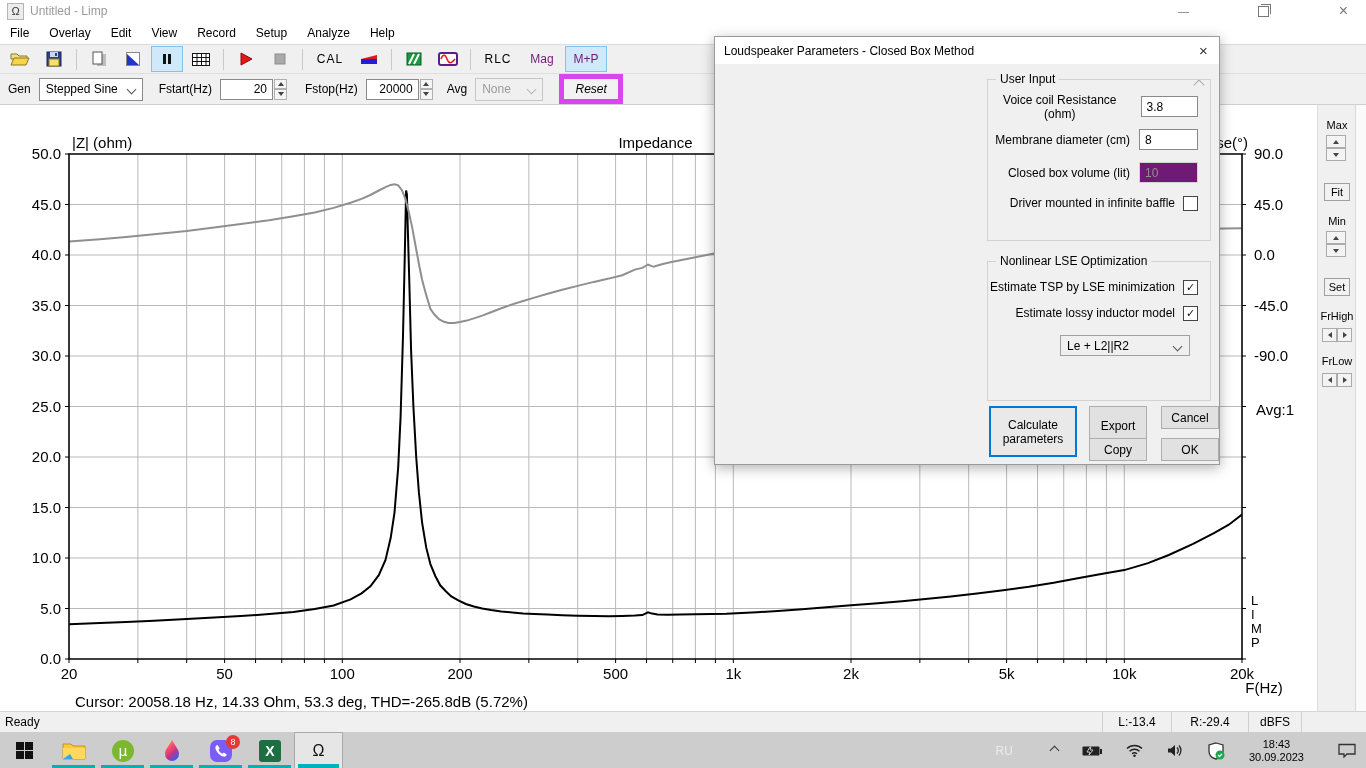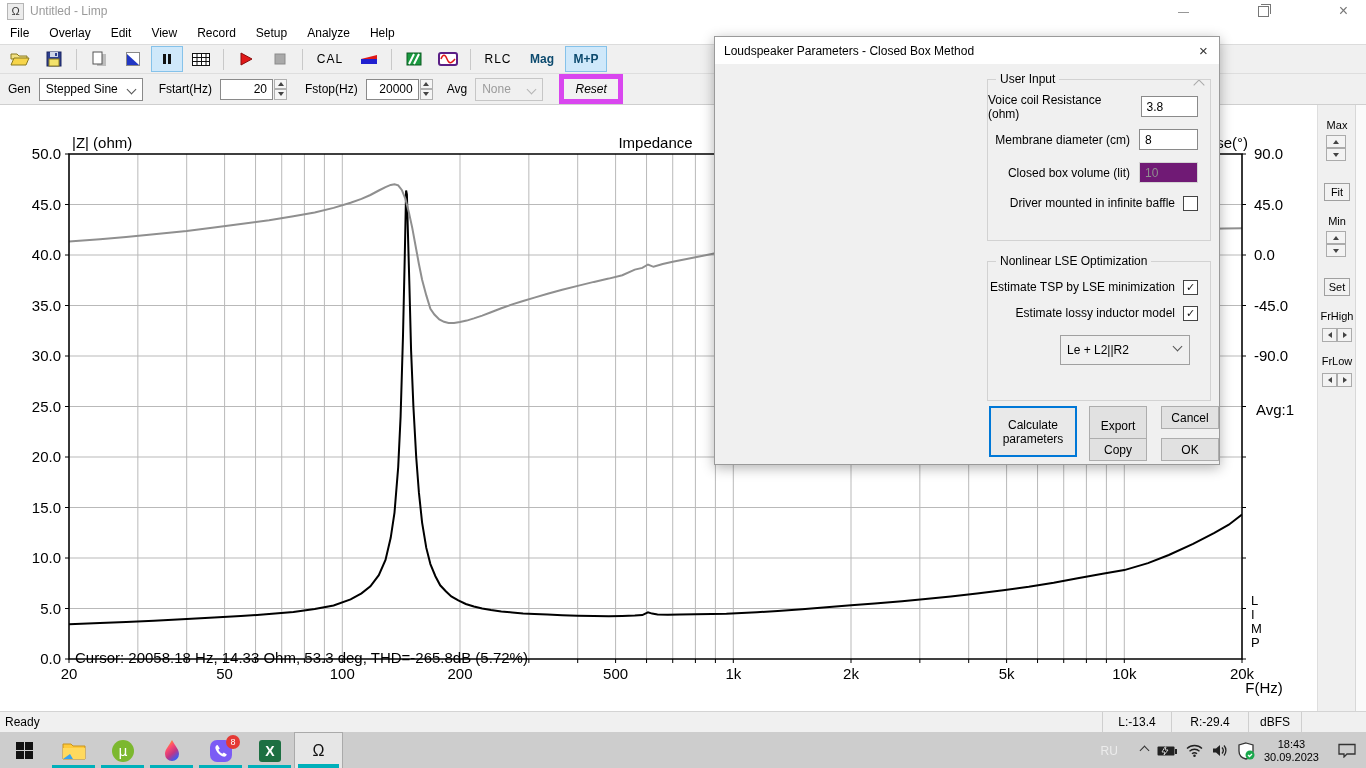--- a/index.html
+++ b/index.html
@@ -15,21 +15,21 @@
   .restore-box{width:9px;height:9px;border:1px solid #777;position:relative;background:#fff;}
   .restore-box:before{content:"";position:absolute;left:2px;top:-3px;width:9px;height:9px;border:1px solid #777;border-bottom:none;border-left:none;}
   
   .menubar{height:22px;background:#fff;display:flex;align-items:center;font-size:12px;}
   .menuitem{padding:0 10px;height:100%;display:flex;align-items:center;}
   
   .tb1{height:28px;background:#f0f0f0;border-top:1px solid #dcdcdc;display:flex;align-items:center;padding-left:3px;}
   .tbtn{min-width:30px;height:24px;display:flex;align-items:center;justify-content:center;border:1px solid transparent;margin:0 1px;}
   .tbtn.sel{background:#cfe8fa;border:1px solid #85c2ea;}
   .tbtn.txt{font-size:12px;padding:0 5px;letter-spacing:1px;}
-  .tbtn.teal{color:#0c4a6e;font-weight:bold;letter-spacing:0;}
+  .tbtn.teal{color:#701a75;font-weight:normal;letter-spacing:0;}
   .tsep{width:1px;height:21px;background:#c9c9c9;margin:0 5px;}
   .tb2{height:30px;background:#f0f0f0;border-top:1px solid #dedede;display:flex;align-items:center;font-size:12px;}
   .lbl{margin:0 8px;}
   .combo{height:21px;background:#fff;border:1px solid #8a8a8a;display:flex;align-items:center;
          padding-left:6px;position:relative;}
   .combo .chev{position:absolute;right:7px;top:7px;}
   .combo.disabled{background:#f0f0f0;border-color:#c6c6c6;color:#9b9b9b;}
   .chev{width:6px;height:6px;border-left:1.5px solid #555;border-top:1.5px solid #555;display:inline-block;}
   .chev.down{transform:rotate(225deg);}
   .chev.up{transform:rotate(45deg);}
@@ -41,21 +41,21 @@
   .vspin div{flex:1;border:1px solid #b0b0b0;background:#f5f5f5;display:flex;align-items:center;justify-content:center;}
   .tri-up{width:0;height:0;border-left:3px solid transparent;border-right:3px solid transparent;border-bottom:4px solid #444;}
   .tri-down{width:0;height:0;border-left:3px solid transparent;border-right:3px solid transparent;border-top:4px solid #444;}
   .tri-left{width:0;height:0;border-top:3px solid transparent;border-bottom:3px solid transparent;border-right:4px solid #444;}
   .tri-right{width:0;height:0;border-top:3px solid transparent;border-bottom:3px solid transparent;border-left:4px solid #444;}
   .pushbtn{height:20px;background:#f2f2f2;border:5px solid #d946ef;font-size:12px;display:flex;
            align-items:center;justify-content:center;font-style:italic;}
   
   .main{position:relative;height:607px;background:#fff;border-top:1px solid #cfcfcf;box-sizing:border-box;}
   #chart{position:absolute;left:0;top:0;}
-  .cursorline{position:absolute;left:75px;top:544px;font-size:15px;}
+  .cursorline{position:absolute;left:75px;top:588px;font-size:15px;}
   .sidepanel{position:absolute;top:0;right:10px;width:38px;height:100%;background:#f0f0f0;
              border-left:1px solid #dedede;font-size:11px;}
   .edgestrip{position:absolute;top:0;right:0;width:10px;height:100%;background:#fafafa;border-left:1px solid #d8d8d8;}
   .sp-item{position:absolute;left:0;width:100%;text-align:center;}
   .sp-vspin{position:absolute;left:8px;width:20px;height:26px;display:flex;flex-direction:column;}
   .sp-vspin div{flex:1;border:1px solid #ababab;background:#f3f3f3;display:flex;align-items:center;justify-content:center;}
   .sp-btn{position:absolute;left:6px;width:26px;height:18px;background:#f2f2f2;border:1px solid #a0a0a0;
           font-size:11px;display:flex;align-items:center;justify-content:center;box-sizing:border-box;}
   .sp-hspin{position:absolute;left:4px;width:30px;height:14px;display:flex;}
   .sp-hspin div{flex:1;border:1px solid #ababab;background:#f3f3f3;display:flex;align-items:center;justify-content:center;}
@@ -70,47 +70,47 @@
              border:1px solid #828282;box-sizing:border-box;font-size:12px;line-height:13.6px;
              padding:3px 14px 3px 6px;white-space:pre;}
   .scrollchev{position:absolute;width:7px;height:7px;border-left:1.5px solid #aaa;border-top:1.5px solid #aaa;}
   .scrollchev.up{right:16px;top:44px;transform:rotate(45deg);}
   .scrollchev.dn{right:16px;bottom:20px;transform:rotate(225deg);}
   .group{position:absolute;left:272px;width:224px;border:1px solid #d2d2d2;box-sizing:border-box;}
   .group .legend{position:absolute;top:-8px;left:8px;background:#f0f0f0;padding:0 4px;font-size:12px;}
   .g-user{top:42px;height:162px;}
   .g-opt{top:224px;height:140px;}
   .frow{display:flex;align-items:center;justify-content:flex-end;height:33px;padding-right:12px;font-size:12px;}
-  .frow:first-of-type{margin-top:10px;}
+  .frow:first-of-type{margin-top:10px;text-align:center;}
   .frow .tbox{width:52px;margin-left:9px;padding-left:5px;}
   .tbox.disabled{background:#701a75;border-color:#d4d4d4;color:#8f8f8f;}
   .checkbox{width:13px;height:13px;border:1px solid #444;background:#fff;margin-left:8px;
             display:flex;align-items:center;justify-content:center;
             font:11px "DejaVu Sans",sans-serif;color:#111;flex:none;}
   .crow{display:flex;align-items:center;justify-content:flex-end;height:26px;padding-right:12px;font-size:12px;}
   .crow:first-of-type{margin-top:12px;}
-  .dlg-combo{margin:9px auto 0 72px;width:130px;height:30px;background:#f0f0f0;border:1px solid #a0a0a0;
+  .dlg-combo{margin:9px auto 0 72px;width:130px;height:21px;background:#f0f0f0;border:1px solid #a0a0a0;
              font-size:12px;display:flex;align-items:center;padding-left:6px;position:relative;box-sizing:border-box;}
   .dbtn{position:absolute;background:#e1e1e1;border:1px solid #adadad;font-size:12px;display:flex;
         align-items:center;justify-content:center;text-align:center;box-sizing:border-box;}
   .dbtn.default{border:2px solid #0078d7;background:#e9e9e9;line-height:14px;}
   
   .statusbar{height:21px;background:#f0f0f0;border-top:1px solid #d4d4d4;display:flex;align-items:center;
              font-size:12px;box-sizing:border-box;}
   .statusbar .ready{margin-left:5px;}
   .statusbar .spacer{flex:1;}
   .scell{border-left:1px solid #cfcfcf;height:100%;display:flex;align-items:center;justify-content:center;}
   
   .taskbar{height:37px;background:#cdcdcd;display:flex;align-items:stretch;}
   .slot{width:49px;position:relative;display:flex;align-items:center;justify-content:center;}
   .slot .ind{position:absolute;bottom:0;left:3px;right:3px;height:4px;background:#00b0ba;}
   .slot.active{background:#e6e6e6;border:1px solid #aaa;box-sizing:border-box;}
   .badge{position:absolute;top:3px;right:5px;width:14px;height:14px;border-radius:50%;background:#e53935;
          color:#fff;font-size:9px;display:flex;align-items:center;justify-content:center;}
-  .tray{margin-left:auto;display:flex;align-items:center;gap:9px;padding-right:10px;}
+  .tray{margin-left:auto;display:flex;align-items:center;gap:24px;padding-right:10px;}
   .tray .lang{color:#ececec;font-size:12px;margin-right:14px;}
   .clock{font-size:11px;text-align:center;line-height:13px;}
   .omega-glyph{font-size:16px;color:#111;}
 </style>
 </head>
 <body>
 
 <div class="titlebar">
   <div class="appicon">
       <span>Ω</span>

